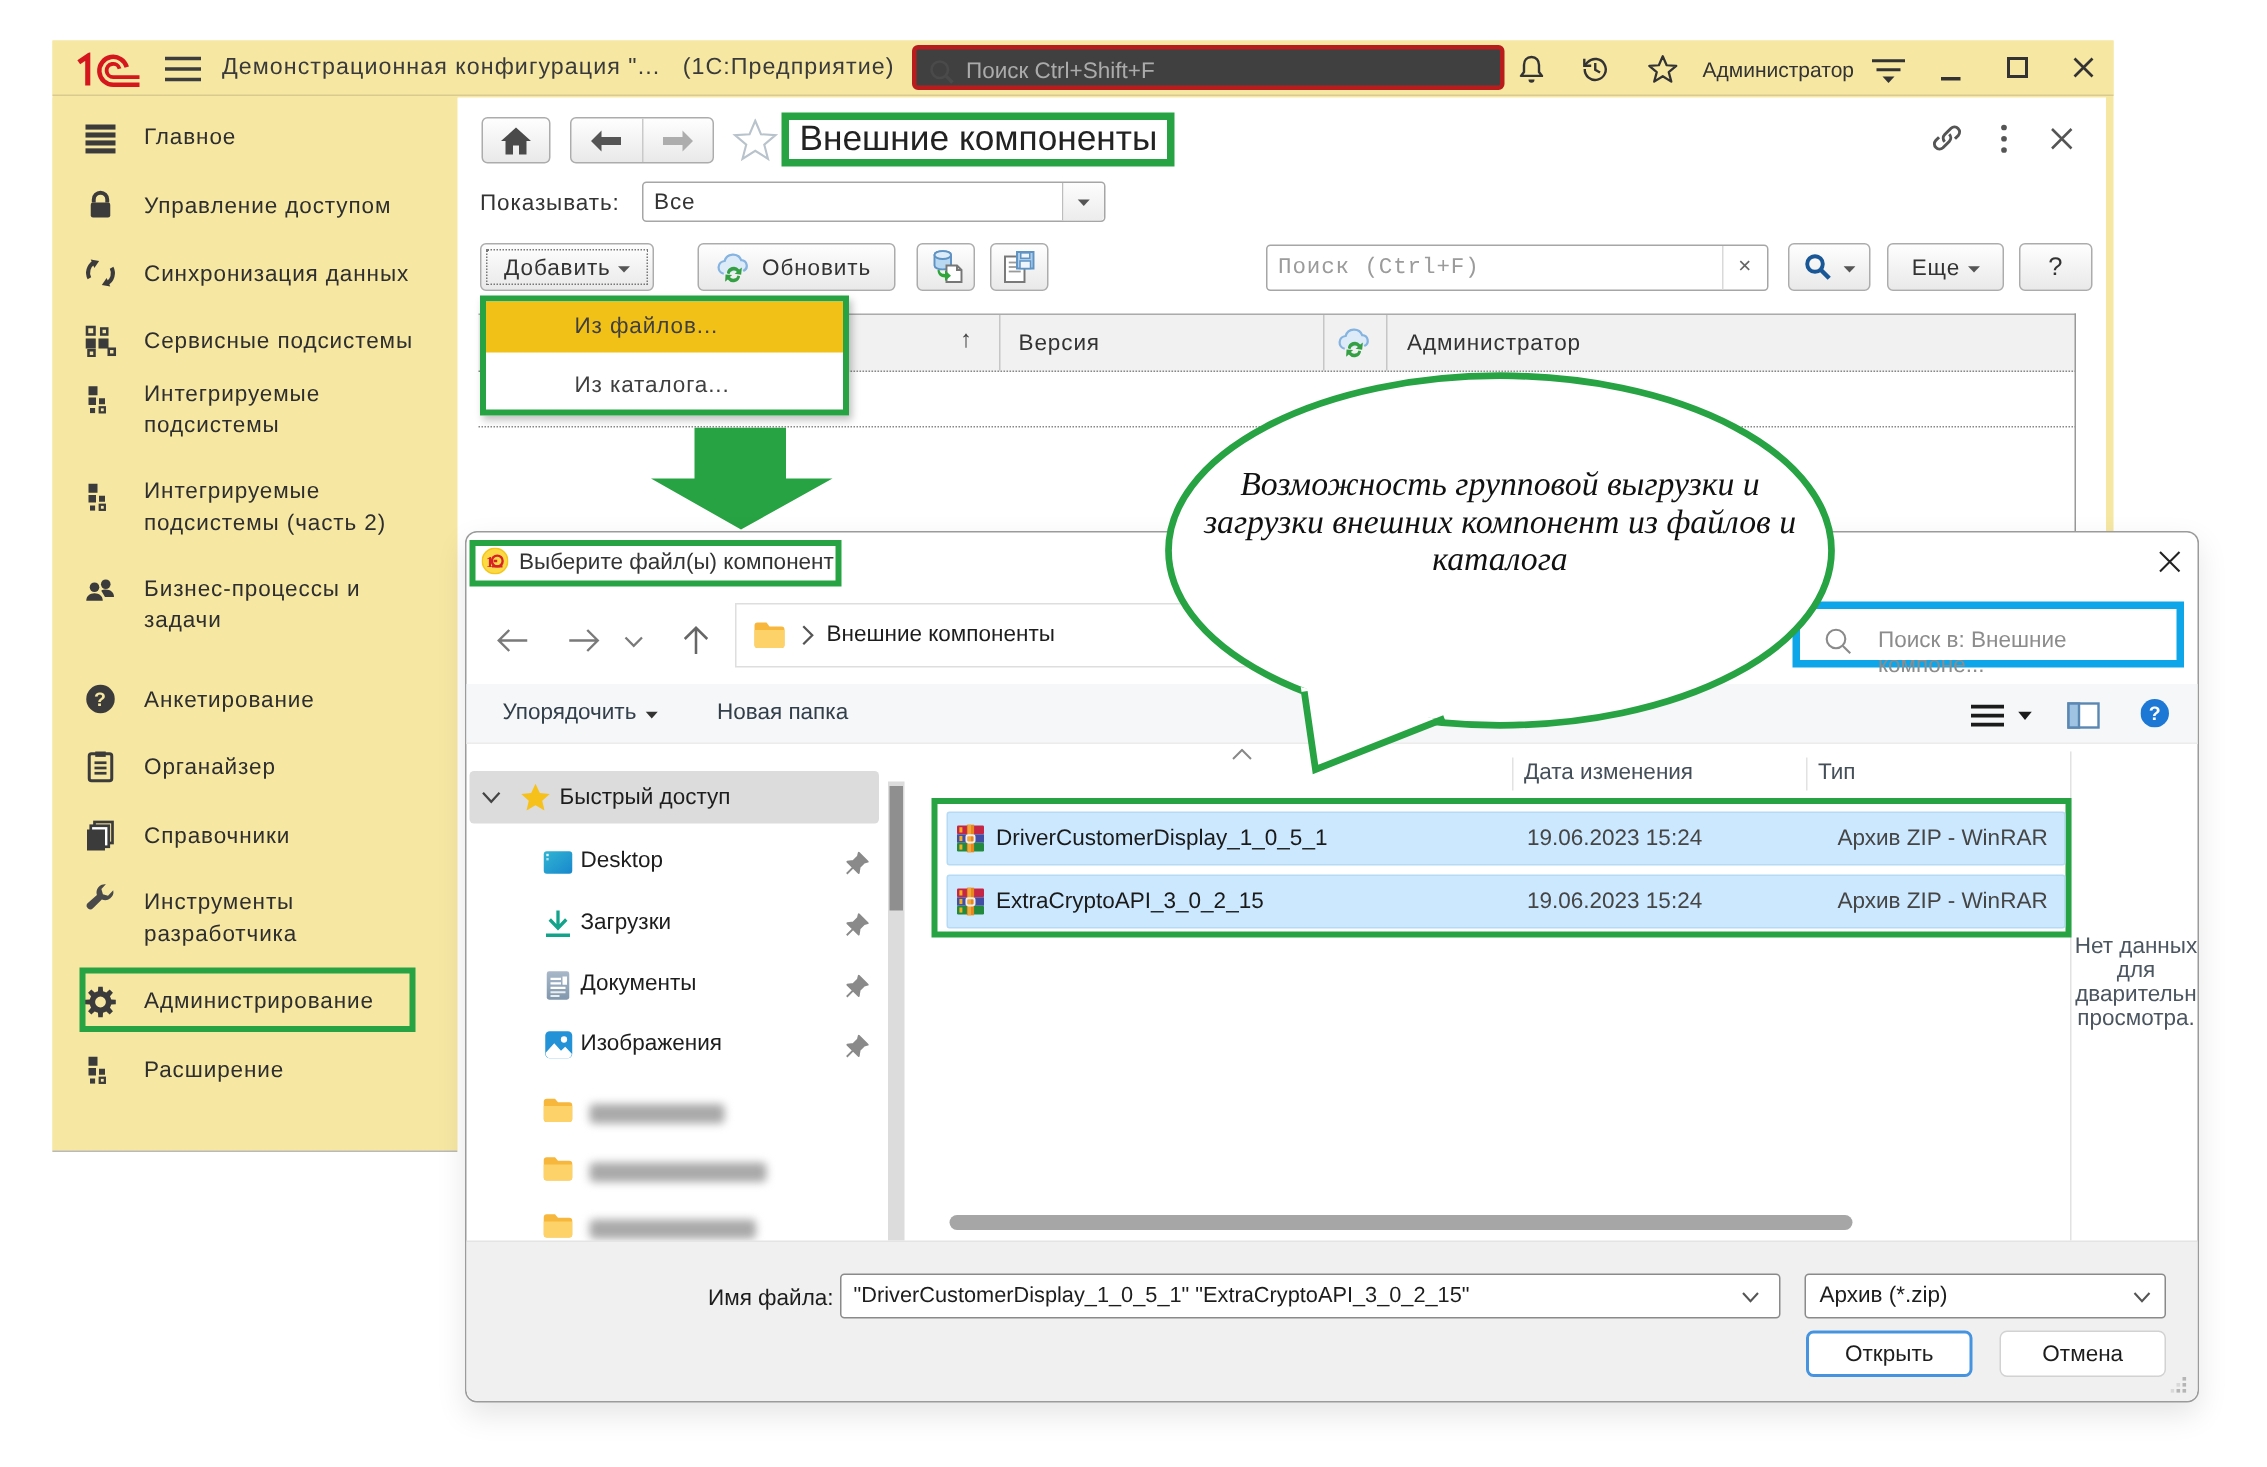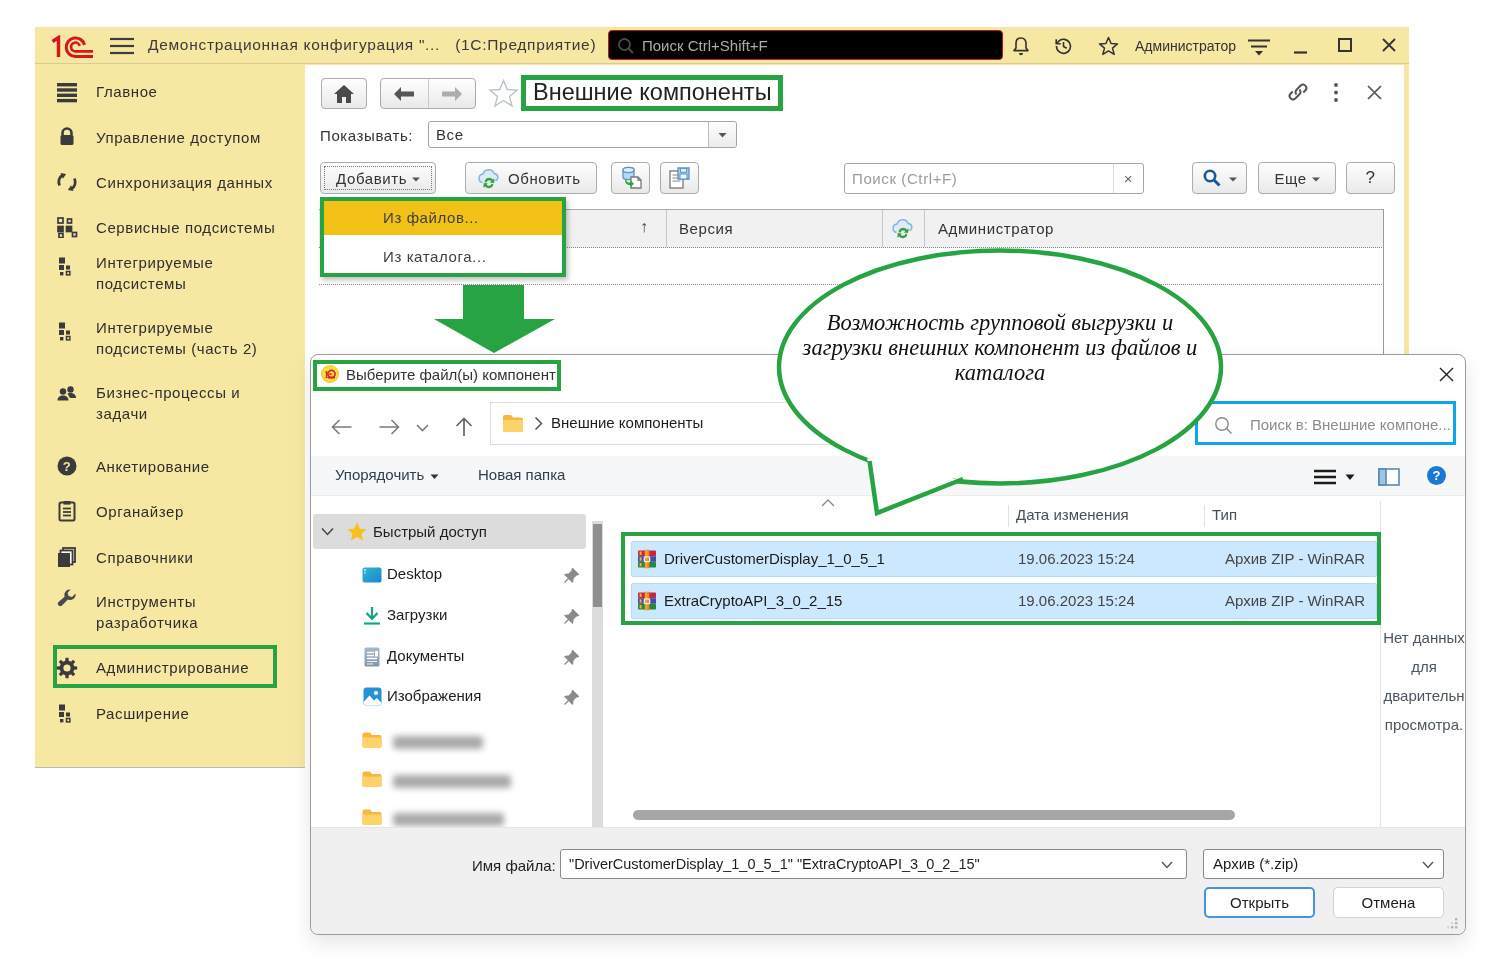--- a/index.html
+++ b/index.html
@@ -41,21 +41,21 @@
       </g>
     </svg>
     <svg class="abs" style="left:75px;top:10px" width="24" height="18" viewBox="0 0 24 18">
       <g stroke="#3d3d3d" stroke-width="2.2">
           <path d="M0 2h24"></path>
           <path d="M0 9h24"></path>
           <path d="M0 16h24"></path>
         </g>
     </svg>
     <div class="abs" style="left:113px;top:9px;font-size:15.5px;letter-spacing:0.7px;color:#3a3a3a;">Демонстрационная конфигурация "...&nbsp;&nbsp;&nbsp;(1С:Предприятие)</div>
-    <div class="abs" style="left:573px;top:3px;width:395px;height:30px;background:#000000;border:1px solid #b91c1c;border-radius:4px;">
+    <div class="abs" style="left:573px;top:3px;width:395px;height:30px;background:#404040;border:3px solid #b91c1c;border-radius:4px;">
       <svg class="abs" style="left:7px;top:5px" width="20" height="20" viewBox="0 0 20 20">
           <circle cx="8.5" cy="8.5" r="5.5" fill="none" stroke="#4a4a4a" stroke-width="1.8"></circle>
           <path d="M12.7 12.7 L17 17" stroke="#4a4a4a" stroke-width="2.2"></path>
         </svg>
       <div class="abs" style="left:33px;top:6px;font-size:15px;color:#ababab;">Поиск Ctrl+Shift+F</div>
     </div>
     <svg class="abs" style="left:976px;top:9px" width="20" height="20" viewBox="0 0 20 20">
       <path d="M10 2 c-3.2 0-5 2.4-5 5.4 V12 l-2 2.6 h14 L15 12 V7.4 C15 4.4 13.2 2 10 2 Z" fill="none" stroke="#333" stroke-width="1.6" stroke-linejoin="round"></path>
       <path d="M8 17 a2 2.2 0 0 0 4 0" fill="#333"></path>
     </svg>
@@ -265,21 +265,21 @@
             <path d="M4.5 12 h8"></path>
             <path d="M4.5 15 h8"></path>
           </g>
         <g>
             <path d="M10 2 h11 v11 h-11 Z" fill="#aecde9" stroke="#5f93c3" stroke-width="1.3"></path>
             <rect x="12.5" y="2.6" width="6" height="3.6" fill="#eef5fb" stroke="#5f93c3" stroke-width="1"></rect>
             <rect x="12" y="8" width="7" height="5" fill="#eef5fb" stroke="#5f93c3" stroke-width="1"></rect>
           </g>
       </svg>
     </div>
-    <div class="fld" style="left:539px;top:98px;width:300px;height:31px;">
+    <div class="fld" style="left:539px;top:98px;width:335px;height:31px;font-family:Liberation Mono, monospace;">
       <div style="padding-left:7px;flex:1;color:#9b9b9b;">Поиск (Ctrl+F)</div>
       <div style="width:30px;text-align:center;color:#666;font-size:15px;border-left:1px solid #d9d9d9;line-height:29px;">×</div>
     </div>
     <div class="btn1c" style="left:887px;top:97px;width:55px;height:32px;">
       <svg width="20" height="20" viewBox="0 0 20 20">
           <circle cx="8" cy="8" r="5.2" fill="none" stroke="#1a5796" stroke-width="2.6"></circle>
           <path d="M12 12 L17.5 17.5" stroke="#1a5796" stroke-width="3"></path>
         </svg>
       <svg width="8" height="5" viewBox="0 0 8 5" style="margin:3px 0 0 7px">
           <path d="M0 0.5 L4 4.6 L8 0.5 Z" fill="#555"></path>
@@ -347,21 +347,21 @@
   <div class="abs" style="left:179px;top:47px;width:656px;height:43px;border:1px solid #dedede;background:#fff;">
     <svg class="abs" style="left:11px;top:11px" width="22" height="19" viewBox="0 0 22 19">
       <path d="M1 3 a2 2 0 0 1 2-2 h6 l2 2.6 h8 a2 2 0 0 1 2 2 V16 a2 2 0 0 1-2 2 H3 a2 2 0 0 1-2-2 Z" fill="#f6b73c"></path>
       <path d="M1 6 h20 V16 a2 2 0 0 1-2 2 H3 a2 2 0 0 1-2-2 Z" fill="#fcd269"></path>
     </svg>
     <svg class="abs" style="left:43px;top:13px" width="9" height="15" viewBox="0 0 9 15">
         <path d="M1.5 1.5 L7.5 7.5 L1.5 13.5" fill="none" stroke="#555" stroke-width="1.5"></path>
       </svg>
     <div class="abs dtxt" style="left:60px;top:11px;">Внешние компоненты</div>
   </div>
-  <div class="abs" style="left:884px;top:46px;width:261px;height:44px;border:3px solid #0ea5e9;background:#fff;">
+  <div class="abs" style="left:884px;top:46px;width:261px;height:44px;border:5px solid #0ea5e9;background:#fff;">
     <svg class="abs" style="left:16px;top:12px" width="19" height="19" viewBox="0 0 19 19">
         <circle cx="8" cy="8" r="6.2" fill="none" stroke="#8a8a8a" stroke-width="1.4"></circle>
         <path d="M12.6 12.6 L17.5 17.5" stroke="#8a8a8a" stroke-width="1.4"></path>
       </svg>
     <div class="abs dtxt" style="left:52px;top:12px;color:#8c8c8c;">Поиск в: Внешние компоне...</div>
   </div>
   
   <div class="abs" style="left:0;top:101px;width:100%;height:40px;background:#f6f7f8;border-bottom:1px solid #ececec;">
     <div class="abs" style="left:24px;top:10px;font-size:15px;color:#323e4a;text-align:right;">Упорядочить</div>
     <svg class="abs" style="left:119px;top:18px" width="9" height="6" viewBox="0 0 9 6">
@@ -501,21 +501,21 @@
     <rect x="2.6" y="8.3" width="2" height="3.4" fill="#f5b01f"></rect>
     <rect x="2.6" y="14" width="2" height="3.4" fill="#f5b01f"></rect>
     <rect x="7.6" y="0.8" width="4.8" height="18.4" fill="#e8871d"></rect>
     <rect x="8.3" y="0.8" width="2" height="18.4" fill="#f2a93b"></rect>
     <rect x="7.3" y="7.8" width="5.4" height="4.8" rx="1.2" fill="none" stroke="#eeeeee" stroke-width="1.3"></rect>
   </svg>
   <div class="abs dtxt" style="left:353px;top:237px;color:#1a1a1a;">ExtraCryptoAPI_3_0_2_15</div>
   <div class="abs dtxt" style="left:707px;top:237px;color:#454545;">19.06.2023 15:24</div>
   <div class="abs dtxt" style="left:914px;top:237px;color:#454545;">Архив ZIP - WinRAR</div>
   
-  <div class="abs" style="left:1070px;top:268px;width:86px;text-align:center;font-size:15px;color:#4c5660;line-height:29px;">Нет данных для дварительн просмотра.</div>
+  <div class="abs" style="left:1070px;top:268px;width:86px;text-align:center;font-size:15px;color:#4c5660;line-height:16px;">Нет данных для дварительн просмотра.</div>
   
   <div class="abs" style="left:322px;top:455px;width:602px;height:10px;background:#a6a6a6;border-radius:5px;"></div>
   <div class="abs" style="left:0;top:472px;width:100%;height:1px;background:#e4e4e4;"></div>
   
   <div class="abs" style="left:0;top:473px;width:1154px;height:106px;background:#f0f0f0;border-radius:0 0 8px 8px;">
     <div class="abs dtxt" style="left:161px;top:29px;">Имя файла:</div>
     <div class="abs" style="left:249px;top:21px;width:627px;height:30px;background:#fff;border:1px solid #8a8a8a;border-radius:3px;">
       <div class="abs" style="left:8px;top:6px;font-size:14.5px;color:#1d1d1d;">"DriverCustomerDisplay_1_0_5_1" "ExtraCryptoAPI_3_0_2_15"</div>
       <svg class="abs" style="left:600px;top:11px" width="12" height="8" viewBox="0 0 12 8">
           <path d="M1 1 L6 6.4 L11 1" fill="none" stroke="#555" stroke-width="1.4"></path>

